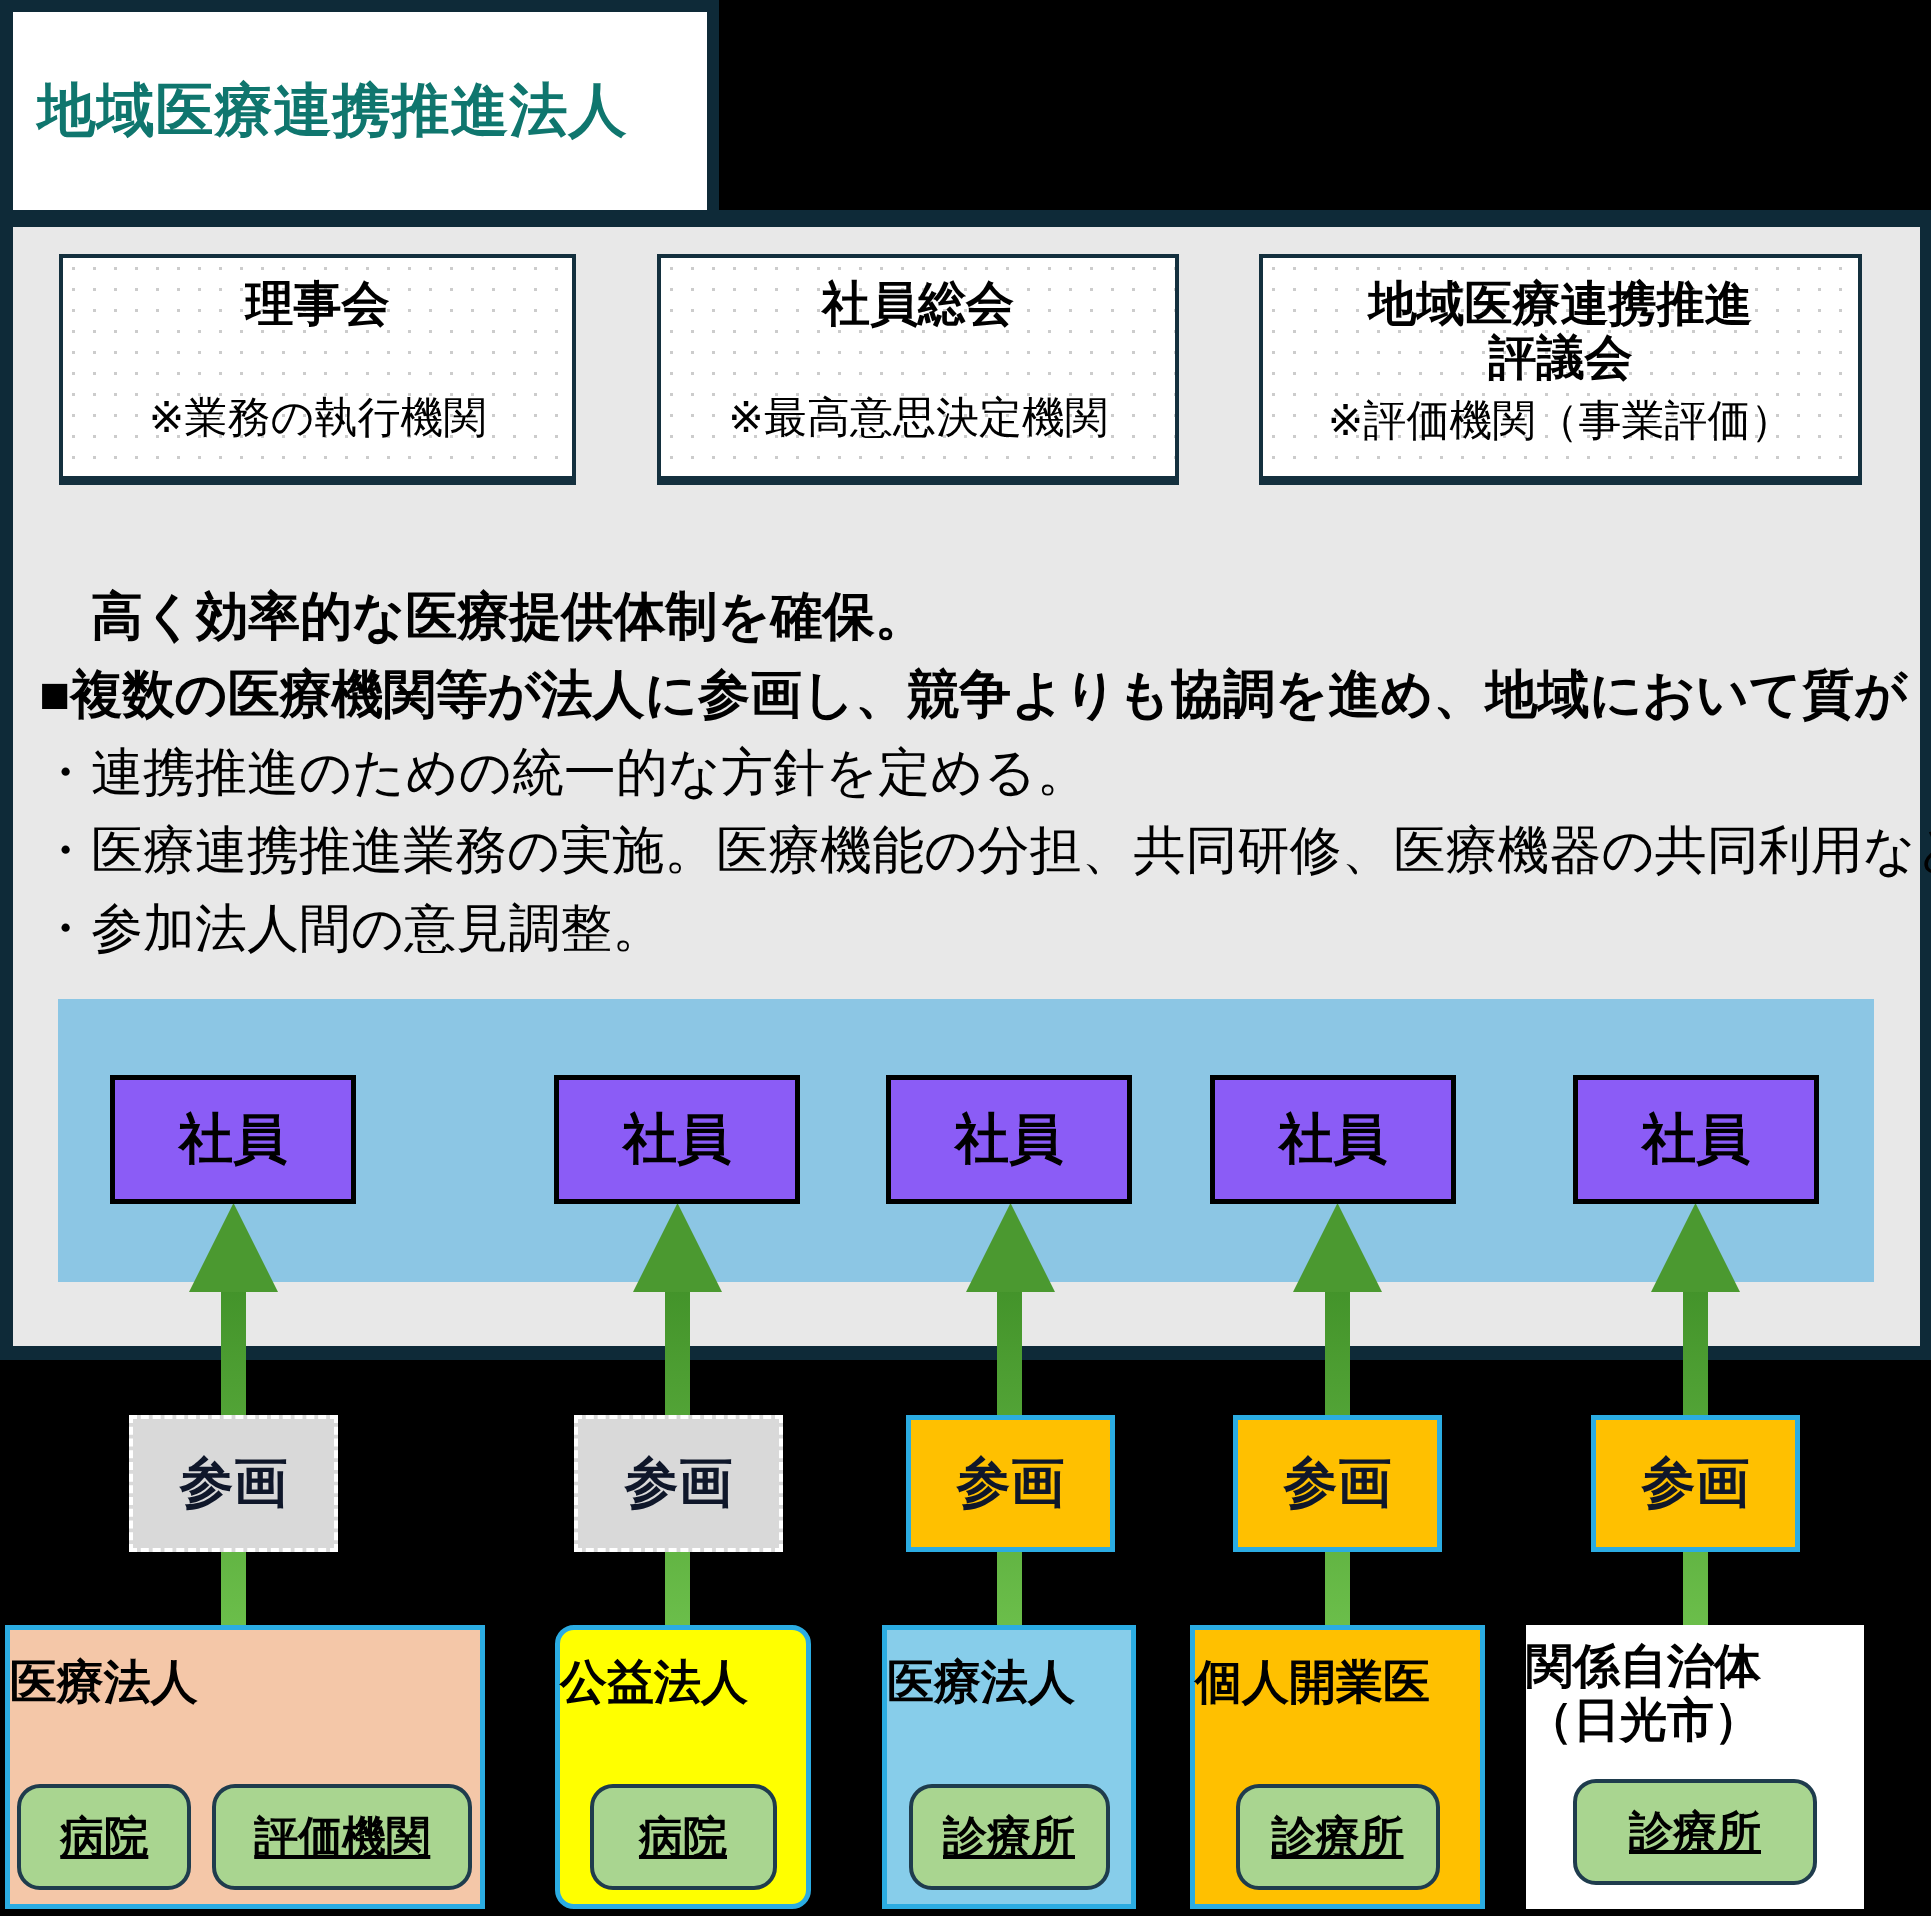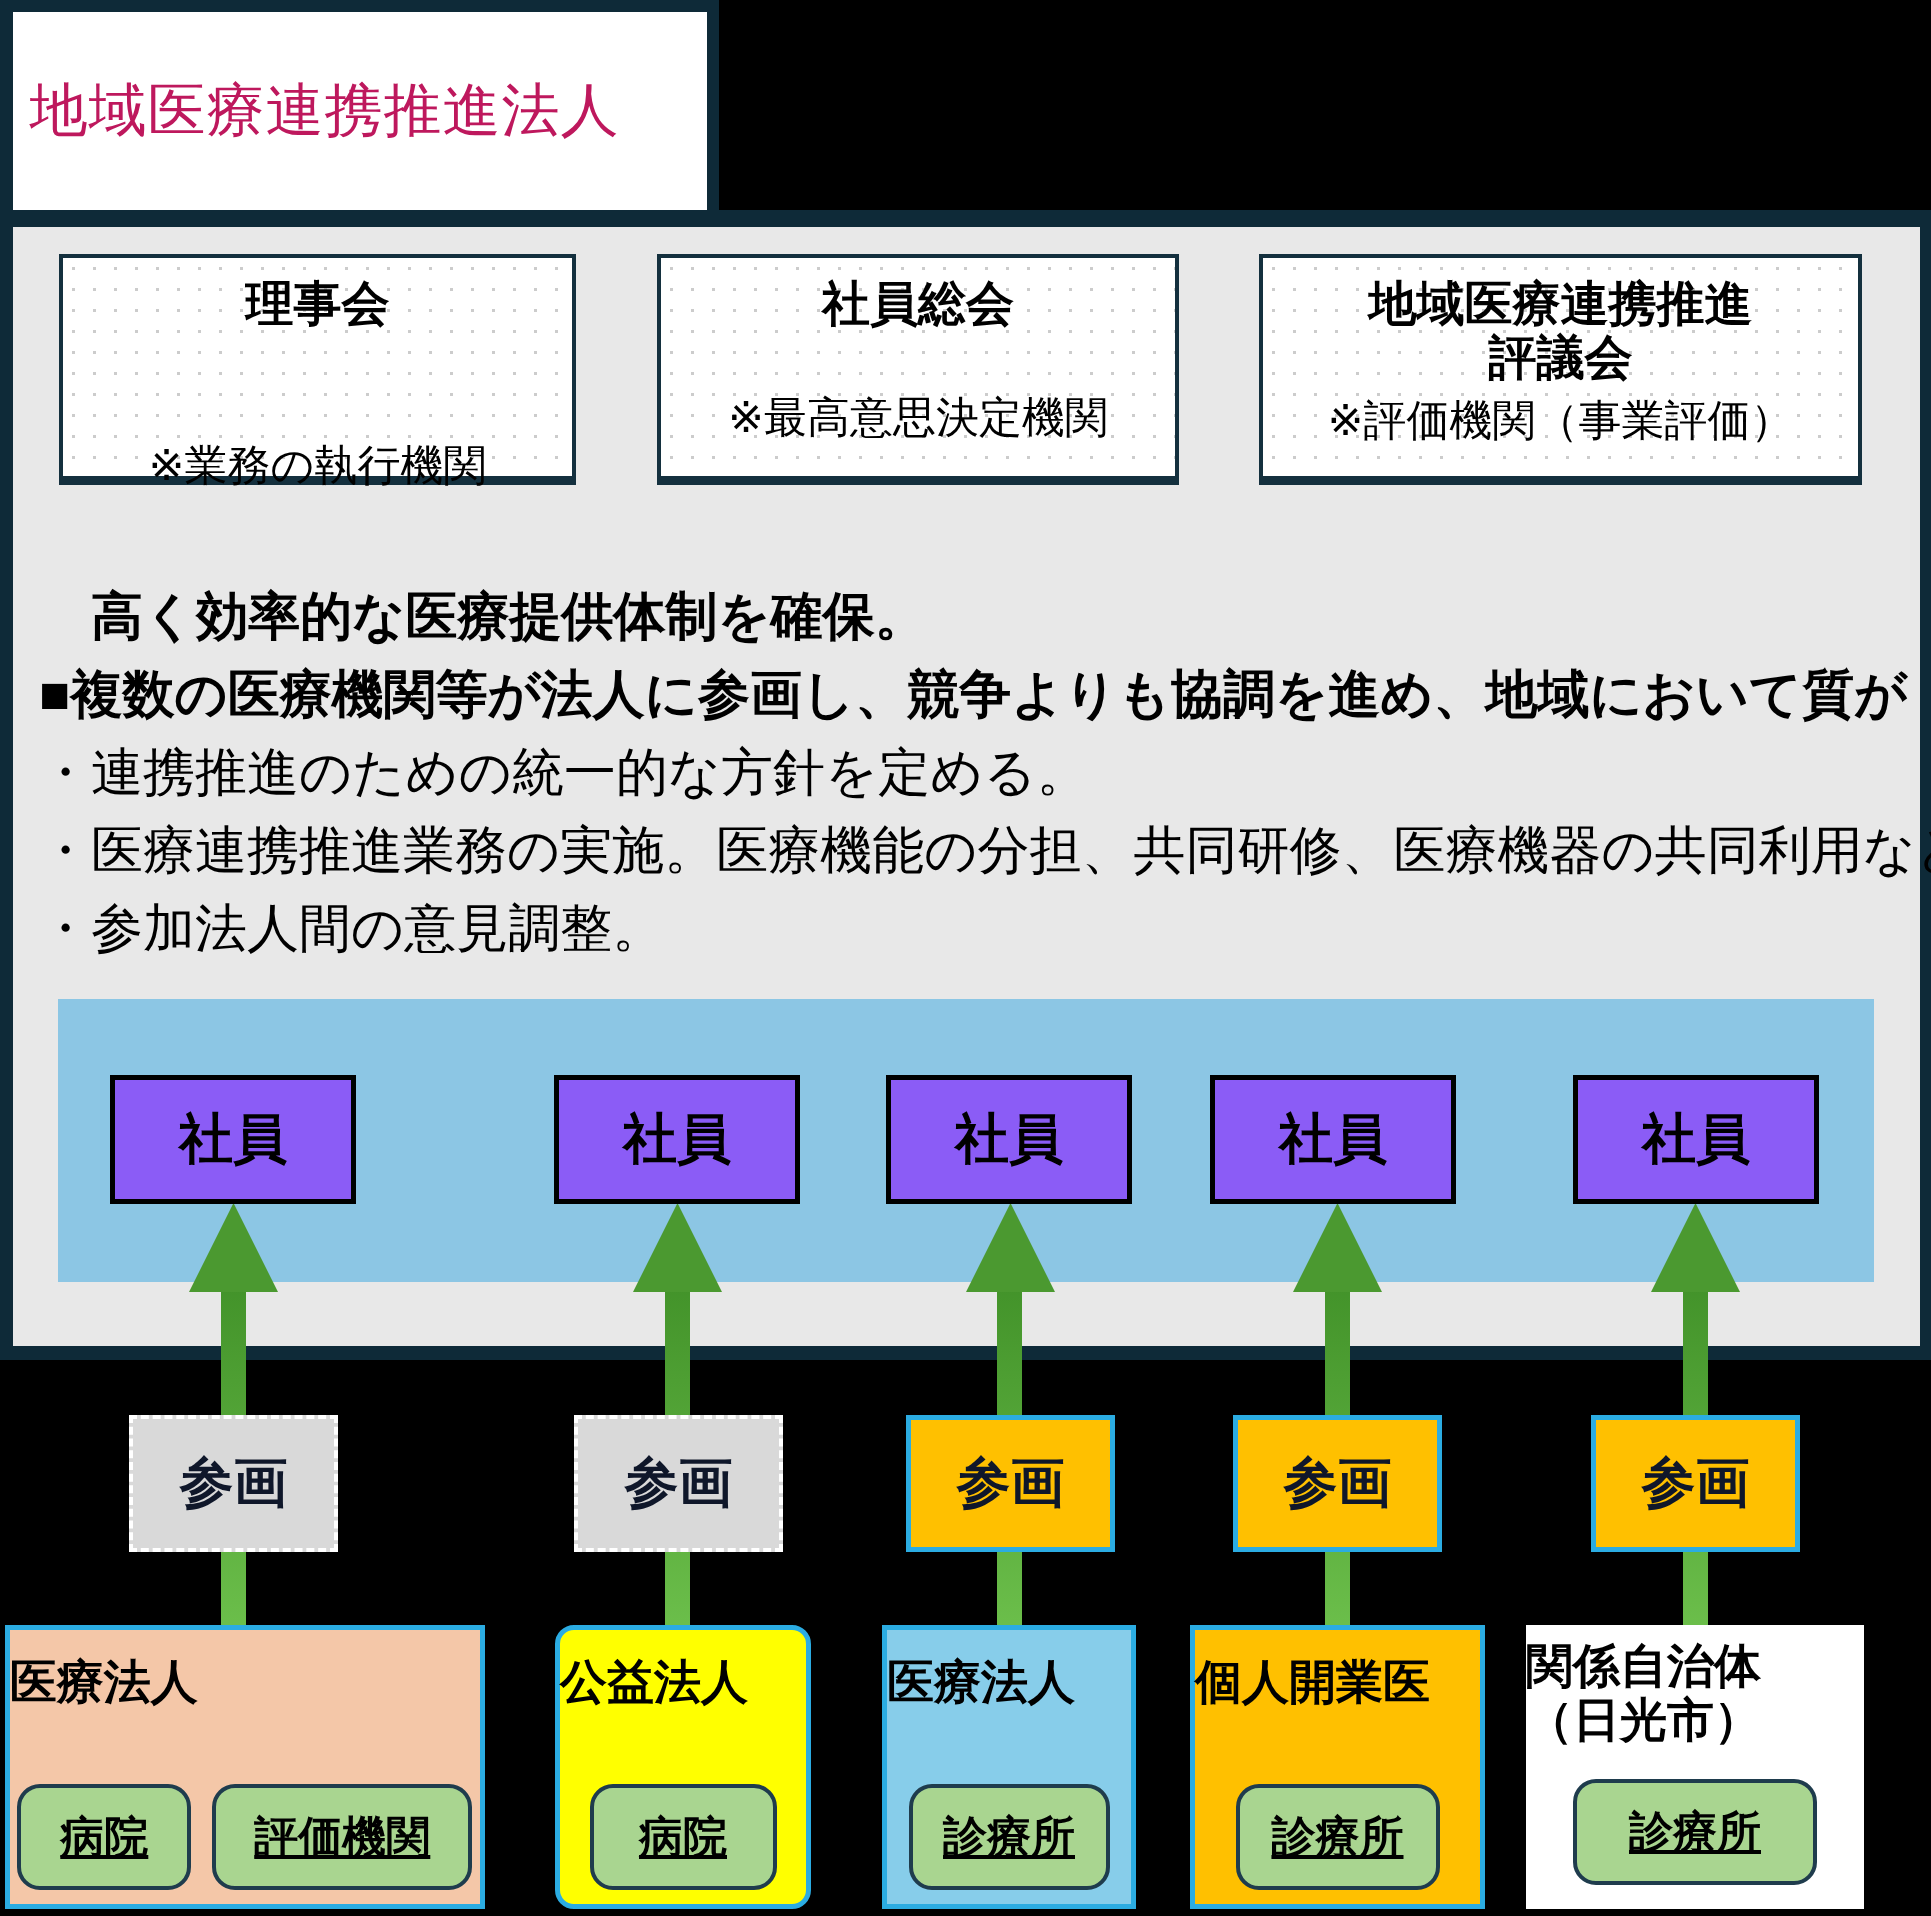--- a/index.html
+++ b/index.html
@@ -4,37 +4,37 @@
 <style>
   html,body{margin:0;padding:0;background:#000;}
   body{width:1931px;height:1917px;overflow:hidden;
        font-family:"Liberation Sans","DejaVu Sans",sans-serif;}
   #stage{position:relative;width:1931px;height:1917px;background:#000;}
 
   
   .title-frame{position:absolute;left:0;top:0;width:719px;height:223px;background:#0E2A38;}
   .title-inner{position:absolute;left:12.6px;top:11.6px;width:694px;height:198px;background:#fff;
                display:flex;align-items:center;}
-  .title-text{font-size:58px;font-weight:normal;color:#be185d;padding-left:17px;letter-spacing:1px;}
+  .title-text{font-size:58px;font-weight:bold;color:#0f766e;padding-left:25px;letter-spacing:1px;}
 
   
   .panel-frame{position:absolute;left:0;top:210px;width:1931px;height:1150px;background:#0E2A38;}
   .panel-inner{position:absolute;left:12.6px;top:17.4px;width:1907px;height:1119px;background:#E8E8E8;}
 
   
   .board{position:absolute;background-color:#fff;
          background-image:radial-gradient(#cccccc 1.9px, transparent 1.9px);
          background-size:21px 21px;
          border:4.8px solid #14303E;border-bottom-width:9.7px;
          box-sizing:border-box;display:flex;flex-direction:column;align-items:center;
          padding-top:19.3px;}
   .board-title{font-size:48px;font-weight:bold;color:#000;text-align:center;line-height:1.12;white-space:pre-line;}
   .board-note{font-size:43px;color:#000;text-align:center;margin-top:58px;white-space:nowrap;}
   .board.tall .board-note{margin-top:7.7px;}
-  #board1{left:59px;top:254px;width:517px;height:231px;gap:48px;}
+  #board1{left:59px;top:254px;width:517px;height:231px;}
   #board2{left:657px;top:254px;width:522px;height:231px;}
   #board3{left:1259px;top:254px;width:603px;height:231px;}
 
   
   .bullets{position:absolute;left:39px;top:577px;width:1863px;color:#000;
            font-size:52px;line-height:1.5;}
   .bl{white-space:nowrap;}
   .bl.bold{font-weight:bold;}
   .bl.indent{padding-left:52px;}
 

